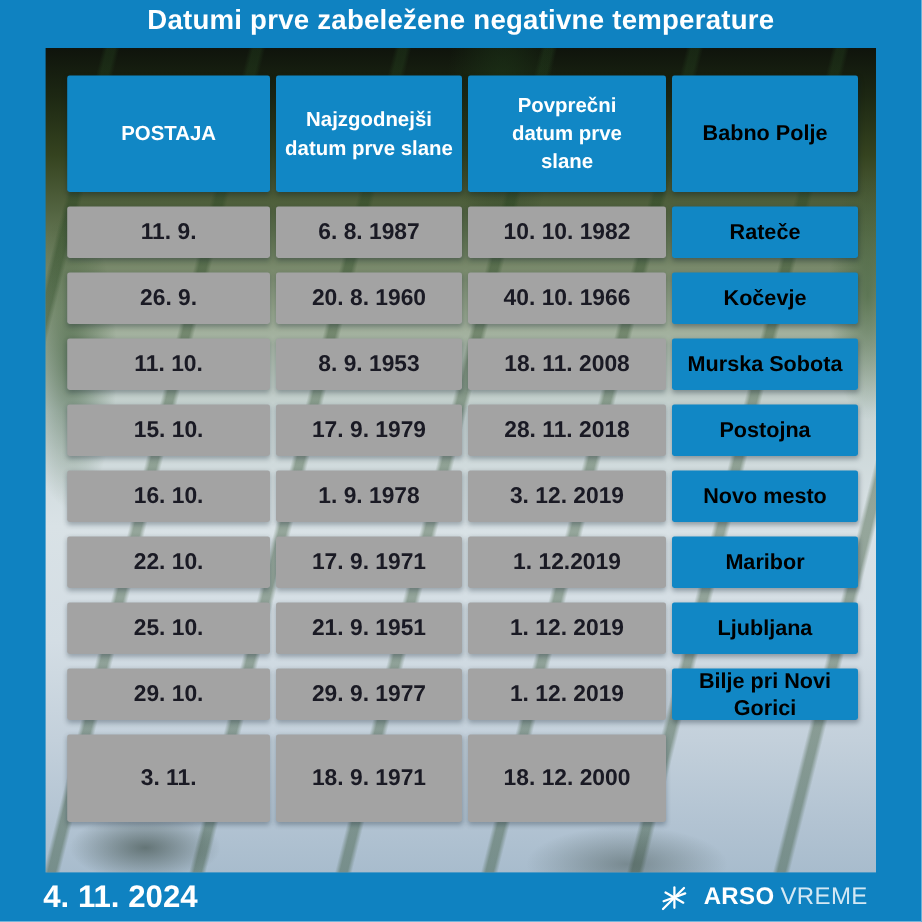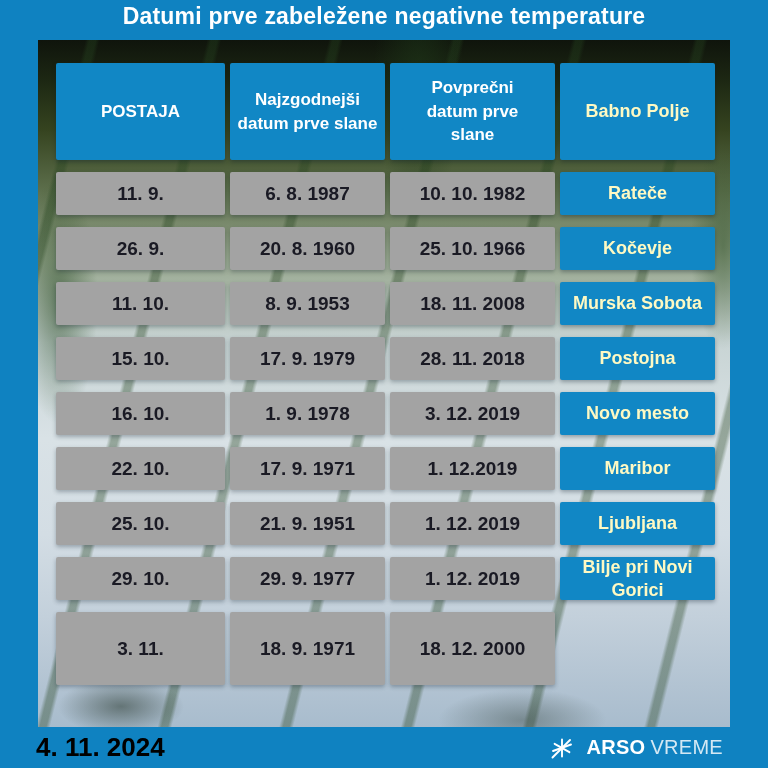--- a/index.html
+++ b/index.html
@@ -78,21 +78,21 @@
     color: #ffffff;
     font-size: 17px;
     font-weight: bold;
     line-height: 1.4;
     padding: 0 6px;
     box-shadow: 0 2px 4px rgba(10,25,40,0.35);
   }
   .th.narrow { padding: 0 14px; }
   .station {
     background: #1187c5;
-    color: #fef9c3;
+    color: #000000;
     font-size: 18px;
     font-weight: bold;
     line-height: 1.25;
     padding: 0 8px;
     box-shadow: 0 2px 4px rgba(10,25,40,0.35);
   }
   .td {
     background: #a3a3a3;
     color: #1a1a24;
     font-size: 19px;
@@ -104,21 +104,21 @@
     position: absolute;
     left: 0; right: 0; bottom: 0;
     height: 41px;
     display: flex;
     align-items: center;
     justify-content: space-between;
     padding: 0 45px 0 36px;
     box-sizing: border-box;
   }
   .footer .date {
-    color: #000000;
+    color: #ffffff;
     font-size: 26px;
     font-weight: bold;
   }
   .brand {
     display: flex;
     align-items: center;
     gap: 11px;
   }
   .brand .mark { width: 26px; height: 26px; display: block; }
   .brand .name { font-size: 20px; letter-spacing: 0.3px; }
@@ -143,21 +143,21 @@
     <div class="cell th narrow">Povprečni datum prve slane</div>
 
     <div class="cell station">Babno Polje</div>
     <div class="cell td">11. 9.</div>
     <div class="cell td">6. 8. 1987</div>
     <div class="cell td">10. 10. 1982</div>
 
     <div class="cell station">Rateče</div>
     <div class="cell td">26. 9.</div>
     <div class="cell td">20. 8. 1960</div>
-    <div class="cell td">25. 10. 1966</div>
+    <div class="cell td">40. 10. 1966</div>
 
     <div class="cell station">Kočevje</div>
     <div class="cell td">11. 10.</div>
     <div class="cell td">8. 9. 1953</div>
     <div class="cell td">18. 11. 2008</div>
 
     <div class="cell station">Murska Sobota</div>
     <div class="cell td">15. 10.</div>
     <div class="cell td">17. 9. 1979</div>
     <div class="cell td">28. 11. 2018</div>

